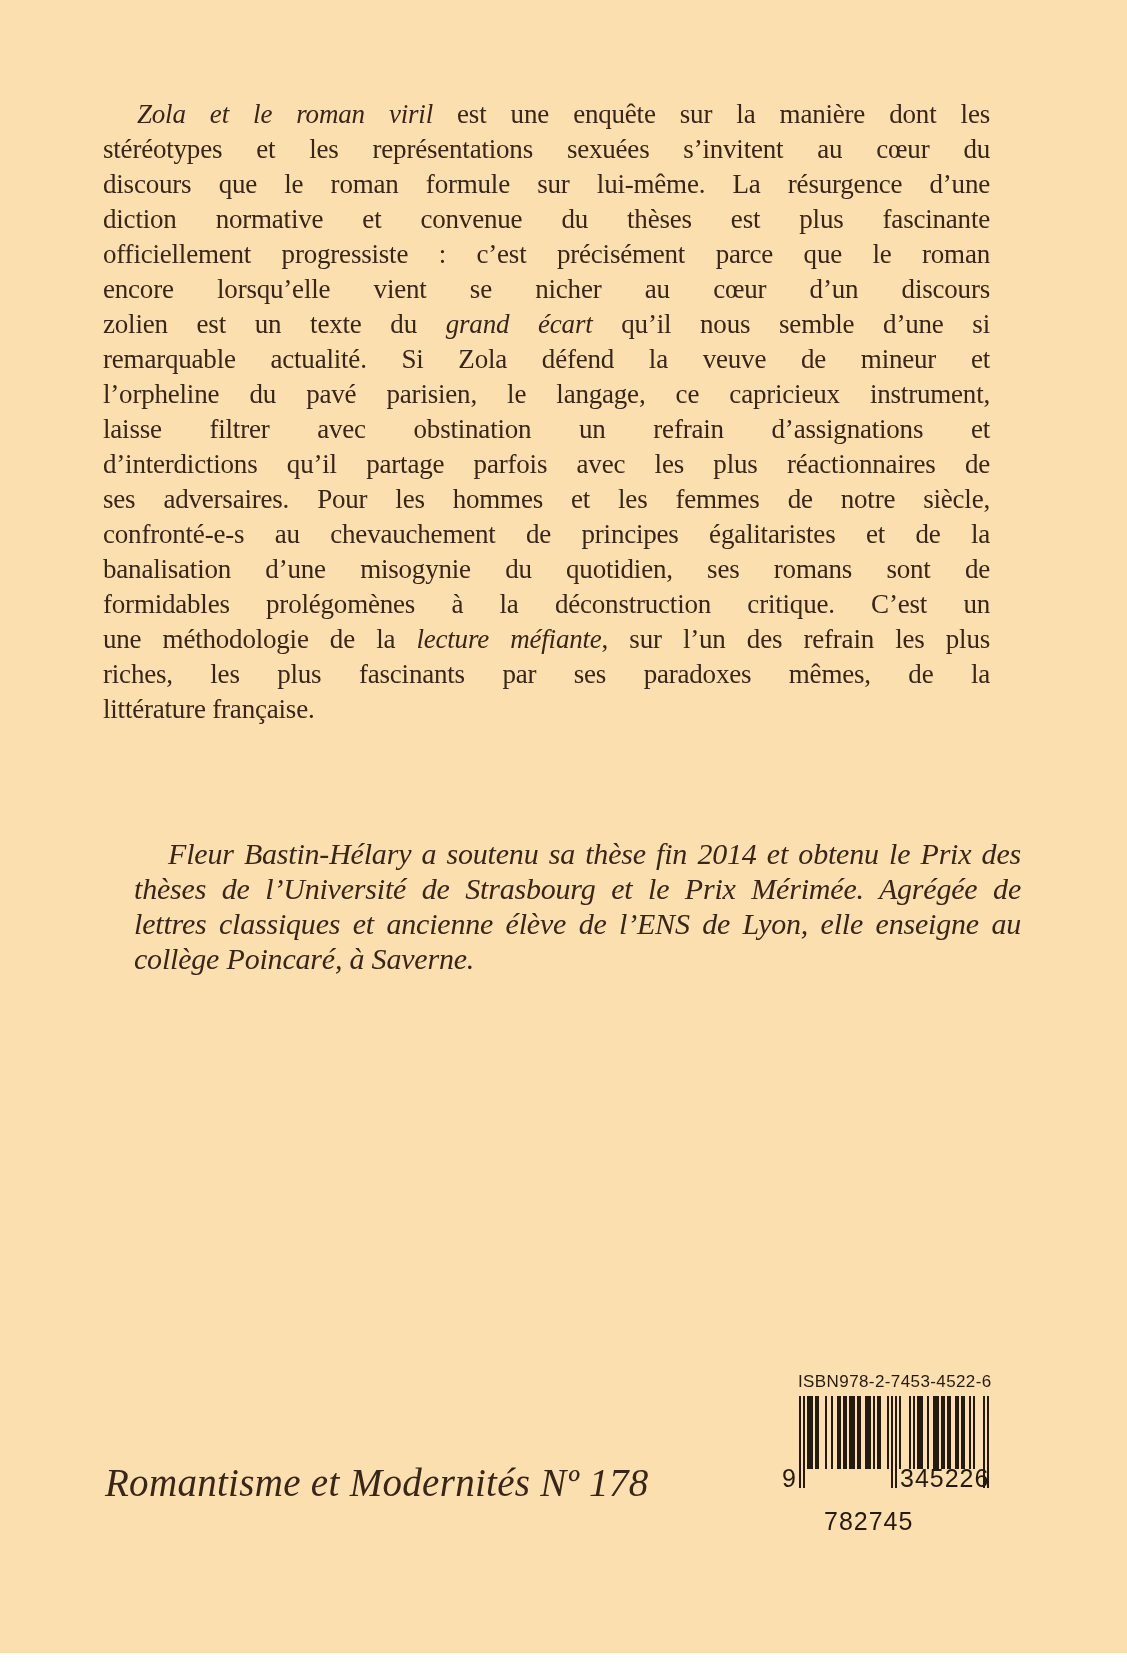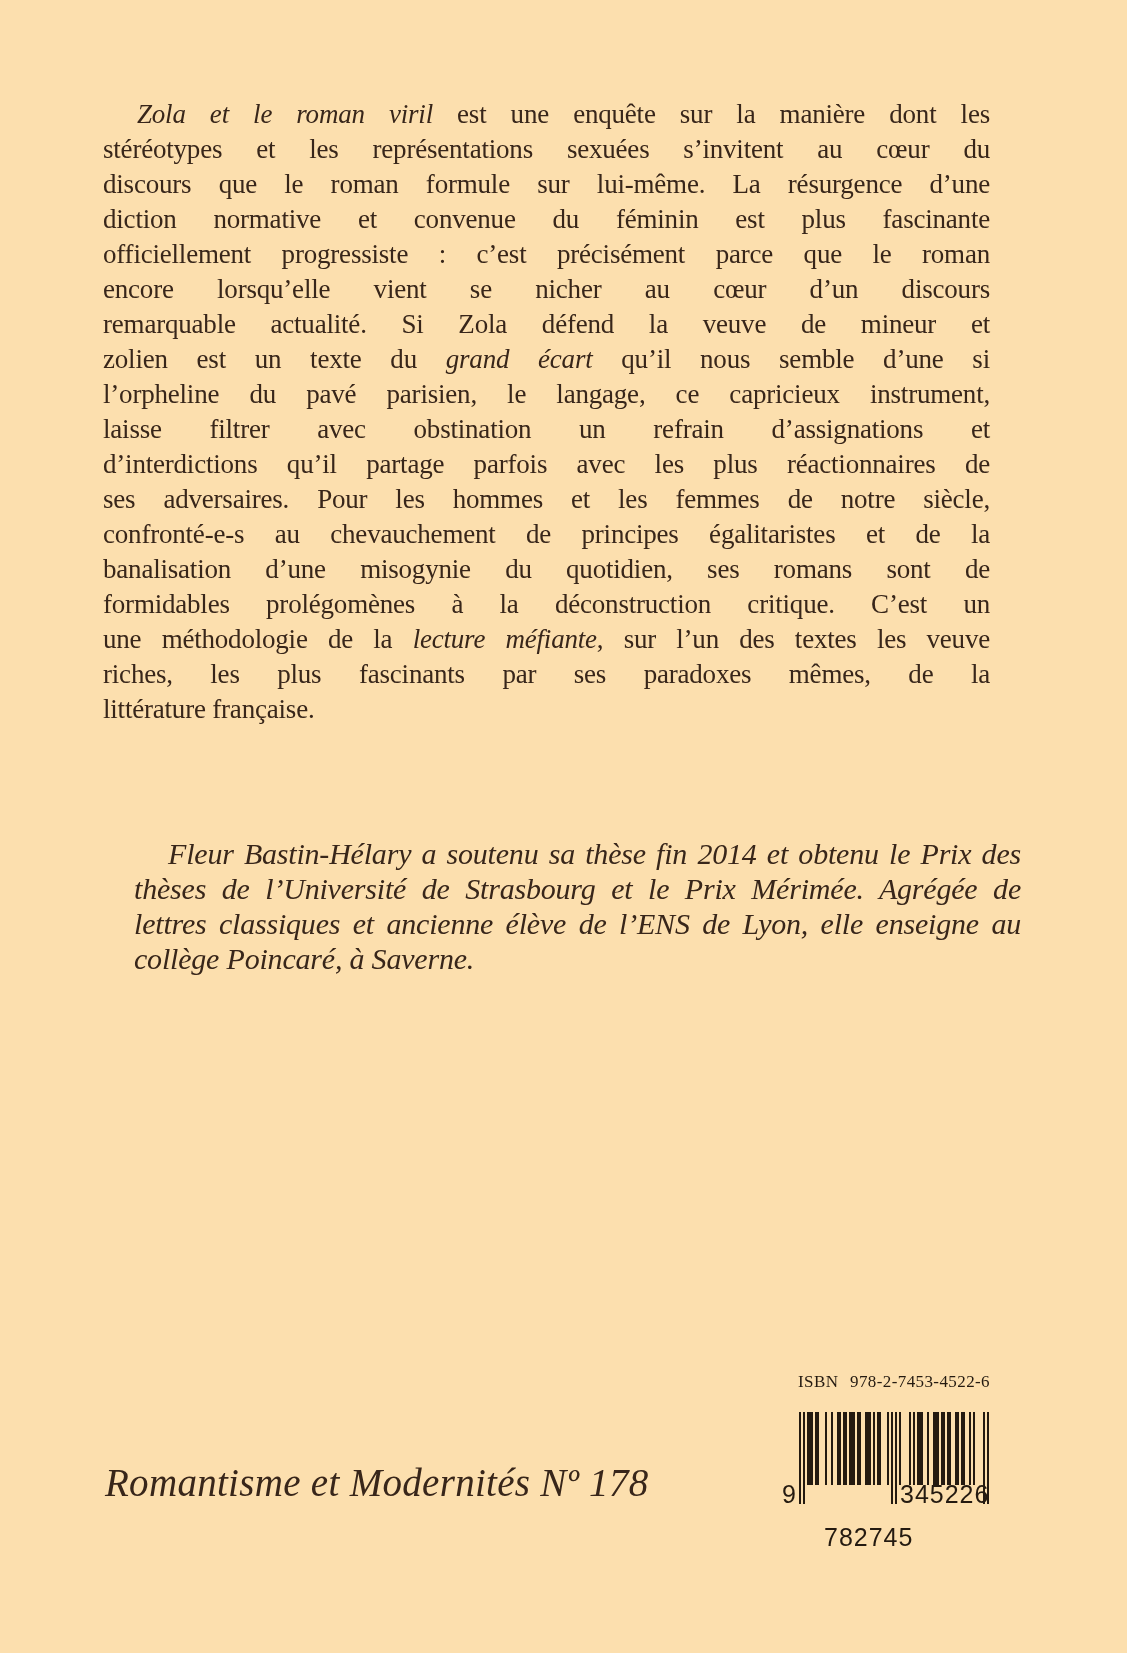--- a/index.html
+++ b/index.html
@@ -38,23 +38,22 @@
     font-style:italic; font-size:39px; letter-spacing:0.3px;
   }
   .isbn-block {
     position:absolute; left:798px; top:1372px; width:192px;
     font-family:"Liberation Sans", sans-serif;
     color:var(--bar);
   }
   .isbn-label {
     display:flex; justify-content:space-between;
     font-size:17px; letter-spacing:0.4px;
-    margin-bottom:20px;
+    margin-bottom:4px;
     white-space:nowrap;
-    font-family:Liberation Serif, serif;
   }
   .barcode {
     position:relative; margin-left:1px;
     width:190px; height:122px;
   }
   .bar { position:absolute; top:0; height:73px; background:var(--bar); }
   .bar.guard { height:92px; }
   .bc-digit {
     position:absolute; top:68px;
     font-size:25px; line-height:28px;
@@ -66,33 +65,33 @@
 </style>
 </head>
 <body>
 
 <div class="page">
 
   <section class="synopsis" id="synopsis">
       <div class="line indent"><em>Zola et le roman viril</em><span> est une enquête sur la manière dont les</span></div>
       <div class="line"><span>stéréotypes et les représentations sexuées s’invitent au cœur du</span></div>
       <div class="line"><span>discours que le roman formule sur lui-même. La résurgence d’une</span></div>
-      <div class="line"><span>diction normative et convenue du féminin est plus fascinante</span></div>
+      <div class="line"><span>diction normative et convenue du thèses est plus fascinante</span></div>
       <div class="line"><span>officiellement progressiste : c’est précisément parce que le roman</span></div>
       <div class="line"><span>encore lorsqu’elle vient se nicher au cœur d’un discours</span></div>
+      <div class="line"><span>zolien est un texte du </span><em>grand écart</em><span> qu’il nous semble d’une si</span></div>
       <div class="line"><span>remarquable actualité. Si Zola défend la veuve de mineur et</span></div>
-      <div class="line"><span>zolien est un texte du </span><em>grand écart</em><span> qu’il nous semble d’une si</span></div>
       <div class="line"><span>l’orpheline du pavé parisien, le langage, ce capricieux instrument,</span></div>
       <div class="line"><span>laisse filtrer avec obstination un refrain d’assignations et</span></div>
       <div class="line"><span>d’interdictions qu’il partage parfois avec les plus réactionnaires de</span></div>
       <div class="line"><span>ses adversaires. Pour les hommes et les femmes de notre siècle,</span></div>
       <div class="line"><span>confronté-e-s au chevauchement de principes égalitaristes et de la</span></div>
       <div class="line"><span>banalisation d’une misogynie du quotidien, ses romans sont de</span></div>
       <div class="line"><span>formidables prolégomènes à la déconstruction critique. C’est un</span></div>
-      <div class="line"><span>une méthodologie de la </span><em>lecture méfiante</em><span>, sur l’un des textes les veuve</span></div>
+      <div class="line"><span>une méthodologie de la </span><em>lecture méfiante</em><span>, sur l’un des refrain les plus</span></div>
       <div class="line"><span>riches, les plus fascinants par ses paradoxes mêmes, de la</span></div>
       <div class="line last"><span>littérature française.</span></div>
     </section>
 
   <section class="bio" id="bio">
       <div class="line indent"><span>Fleur Bastin-Hélary a soutenu sa thèse fin 2014 et obtenu le Prix des</span></div>
       <div class="line"><span>thèses de l’Université de Strasbourg et le Prix Mérimée. Agrégée de</span></div>
       <div class="line"><span>lettres classiques et ancienne élève de l’ENS de Lyon, elle enseigne au</span></div>
       <div class="line last"><span>collège Poincaré, à Saverne.</span></div>
     </section>

